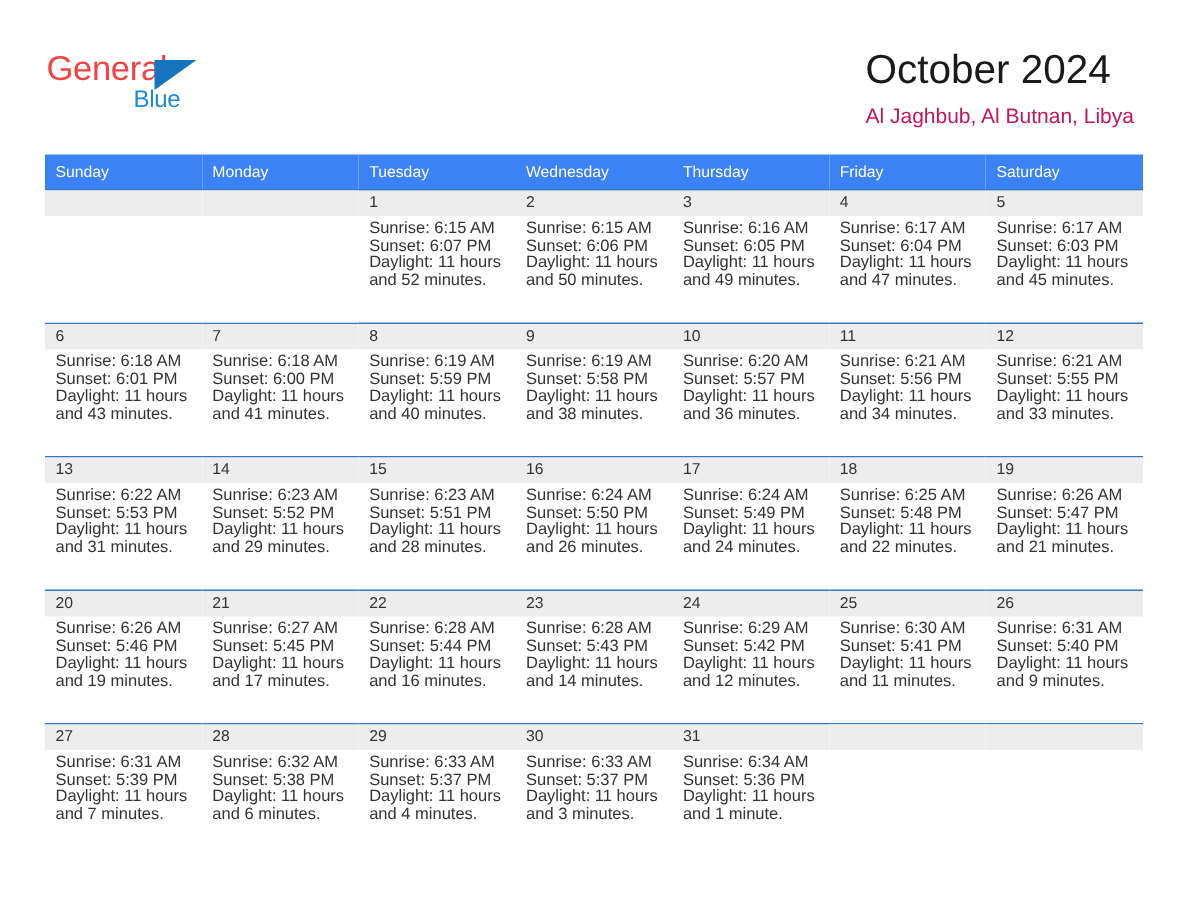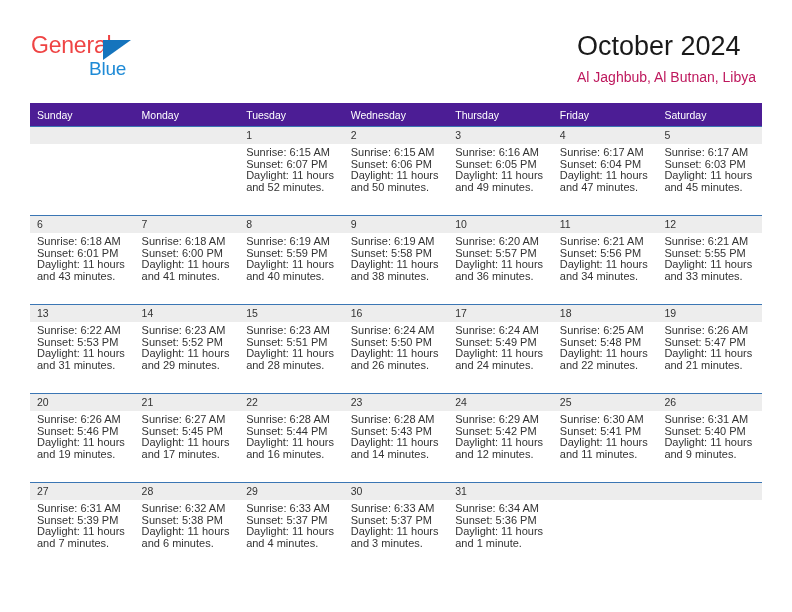--- a/index.html
+++ b/index.html
@@ -54,21 +54,21 @@
     top: 8px;
     width: 0;
     height: 0;
     border-left: 28px solid #1574bd;
     border-bottom: 20px solid transparent;
   }
   .logo-blue {
     position: absolute;
     left: 58px;
     top: 26px;
-    font-size: 19px;
+    font-size: 16px;
     letter-spacing: -0.2px;
     color: #1e8ad6;
     font-family: "Liberation Sans", sans-serif;
   }
 
   .titles {
     position: absolute;
     right: 36px;
     top: 30px;
   }
@@ -92,21 +92,21 @@
     left: 30px;
     top: 103px;
     width: 732px;
     border-collapse: collapse;
     table-layout: fixed;
   }
 
   .calendar col { width: 104.57px; }
 
   .dow-row th {
-    background: #4c1d95;
+    background: #3b82f6;
     color: #ffffff;
     font-size: 10.5px;
     font-weight: normal;
     text-align: left;
     padding: 5px 0 5px 7px;
     height: 13px;
     border: none;
   }
 
   .week-row td {

